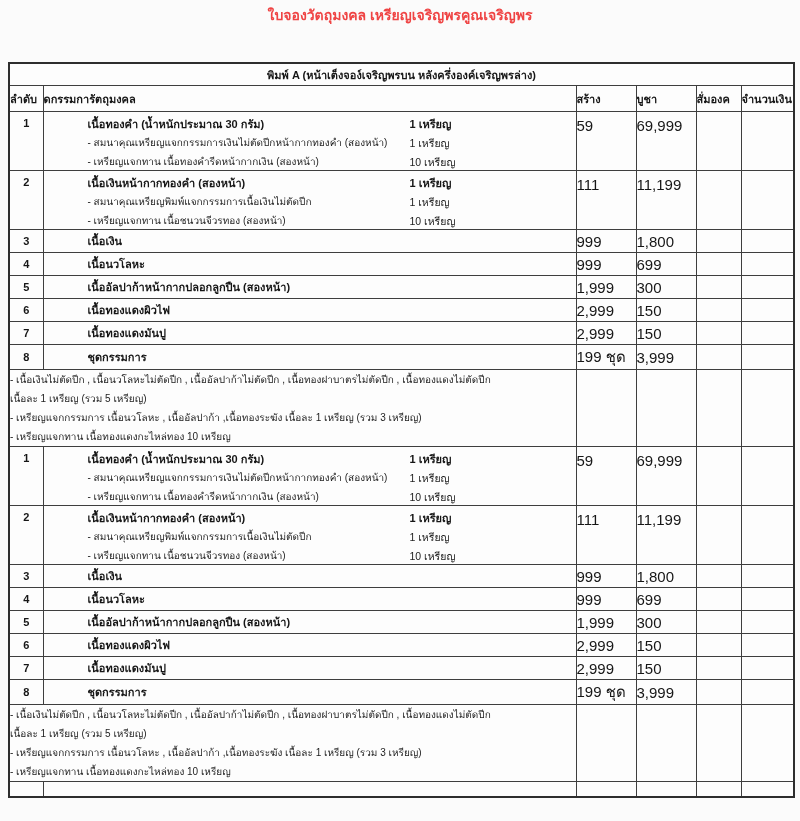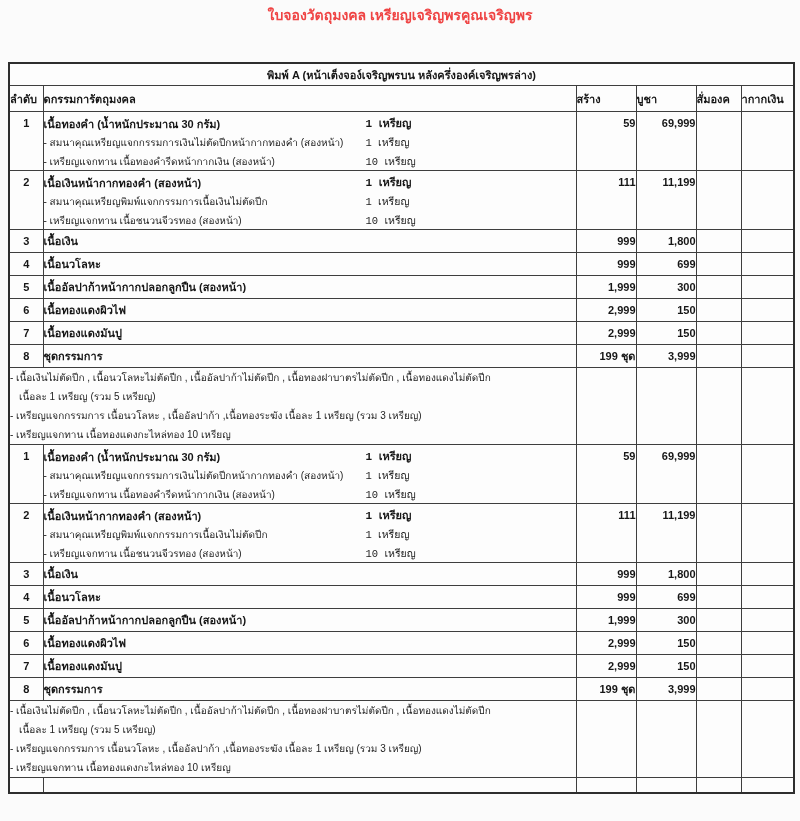--- a/index.html
+++ b/index.html
@@ -13,37 +13,37 @@
   table.doc{
     position:absolute;left:8px;top:62px;width:785px;
     border-collapse:collapse;table-layout:fixed;
     border:2px solid #2e2e2e;background:#fdfdfd;
   }
   table.doc td{border:1px solid #3e3e3e;padding:0;overflow:hidden;}
   .band{text-align:center;font-weight:bold;font-size:11px;height:21px;}
   tr.colhead-row{height:26px;}
   .colhead{text-align:left;font-weight:bold;font-size:11px;}
   .idx{text-align:center;font-weight:bold;font-size:11px;}
-  .num{text-align:right;font-weight:bold;font-size:11px;}
+  .num{text-align:left;font-weight:normal;font-size:15px;}
   .blank{background:#fdfdfd;}
   tr.single{height:23px;}
   tr.multi{height:58px;}
   tr.multi td{vertical-align:top;}
   tr.multi .idx,tr.multi .num{padding-top:5px;}
   .item{padding:2px 4px 2px 5px;}
   tr.multi .item{padding-top:4px;}
-  .line{position:relative;line-height:16px;white-space:nowrap;}
+  .line{position:relative;line-height:16px;white-space:nowrap;margin-left:44px;}
   .line.main{font-weight:bold;font-size:11px;}
   .line.sub{font-weight:normal;font-size:10px;margin-top:3px;color:#222;}
-  .qty{position:absolute;left:322px;top:0;font-size:10.5px;font-family:Liberation Mono, monospace;}
+  .qty{position:absolute;left:322px;top:0;font-size:10.5px;}
   .line.main .qty{font-weight:bold;font-size:11px;}
   tr.notes-row td{vertical-align:top;margin-left:9px;}
   .notes{padding:4px 4px 2px 26px;}
   .note-line{font-size:10px;font-weight:normal;line-height:19px;white-space:nowrap;color:#222;}
-  .note-line.cont{padding-left:9px;}
+  .note-line.cont{}
   tr.partial-row{height:15px;}
 </style>
 </head>
 <body>
 
 <div class="page">
   <div class="titlewrap">
     <div class="title-line">ใบจองวัตถุมงคล เหรียญเจริญพรคูณเจริญพร</div>
   </div>
   <table class="doc">
@@ -58,21 +58,21 @@
     <tbody id="doc-tbody">
         <tr class="band-row">
           <td class="band" colspan="6">พิมพ์ A (หน้าเต็งจอง์เจริญพรบน หลังครึ่งองค์เจริญพรล่าง)</td>
         </tr>
         <tr class="colhead-row">
           <td class="colhead">ลำดับ</td>
           <td class="colhead">ดกรรมการัตถุมงคล</td>
           <td class="colhead">สร้าง</td>
           <td class="colhead">บูชา</td>
           <td class="colhead">สั่มองค</td>
-          <td class="colhead">ากากเงิน</td>
+          <td class="colhead">จำนวนเงิน</td>
         </tr>
         <tr class="item-row multi">
           <td class="idx">1</td>
           <td class="item">
             <div class="line main"><span class="nm">เนื้อทองคำ (น้ำหนักประมาณ 30 กรัม)</span><span class="qty">1 เหรียญ</span></div>
             <div class="line sub"><span class="nm">- สมนาคุณเหรียญแจกกรรมการเงินไม่ตัดปีกหน้ากากทองคำ (สองหน้า)</span><span class="qty">1 เหรียญ</span></div>
             <div class="line sub"><span class="nm">- เหรียญแจกทาน เนื้อทองคำรีดหน้ากากเงิน (สองหน้า)</span><span class="qty">10 เหรียญ</span></div>
           </td>
           <td class="num">59</td>
           <td class="num">69,999</td>

